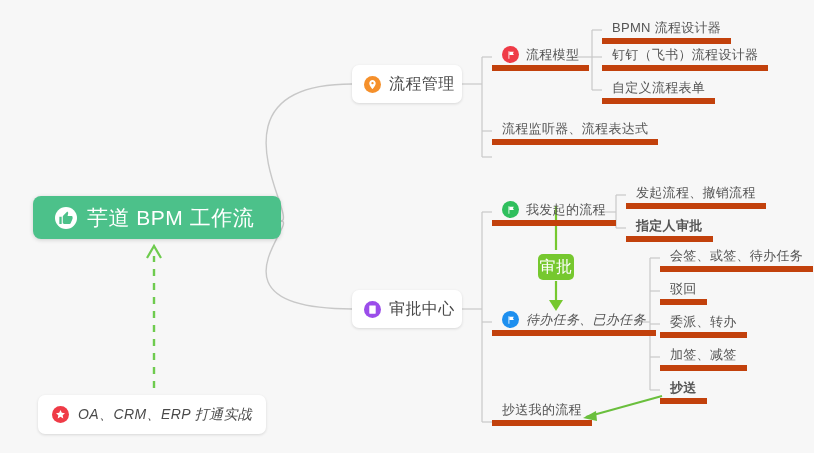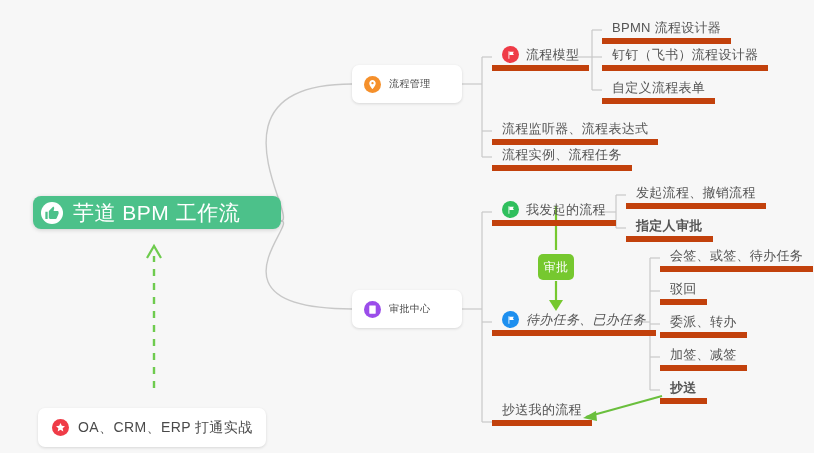--- a/index.html
+++ b/index.html
@@ -34,34 +34,34 @@
     background: #ffffff;
     border-radius: 7px;
     box-shadow: 0 1px 3px rgba(0,0,0,0.13);
     display: flex;
     align-items: center;
     box-sizing: border-box;
     white-space: nowrap;
   }
   .card .lbl {
     color: #4a4a4a;
-    font-size: 10px;
+    font-size: 16px;
     letter-spacing: 0.4px;
   }
 
   
   #root-node {
     left: 33px;
     top: 196px;
     width: 248px;
-    height: 33px;
+    height: 43px;
     background: #4cc18a;
     border-radius: 8px;
     box-shadow: 0 1px 4px rgba(0,0,0,0.16);
-    padding-left: 8px;
+    padding-left: 22px;
   }
   #root-node .lbl {
     color: #ffffff;
     font-size: 21px;
     letter-spacing: 0.5px;
     margin-left: 10px;
   }
 
   
   #node-flow-mgmt {
@@ -75,24 +75,25 @@
     left: 352px;
     top: 290px;
     width: 110px;
     height: 38px;
     padding-left: 12px;
   }
 
   
   #node-integration {
     left: 38px;
-    top: 408px;
+    top: 395px;
     width: 228px;
     height: 39px;
     padding-left: 14px;
+    font-style: italic;
   }
   #node-integration .lbl {
     font-size: 14px;
     margin-left: 9px;
   }
 
   
   .leaf {
     position: absolute;
     border-bottom: 6px solid #c2410c;
@@ -140,21 +141,21 @@
     left: 538px;
     top: 254px;
     width: 36px;
     height: 26px;
     background: #76c82f;
     border-radius: 5px;
     display: flex;
     align-items: center;
     justify-content: center;
     color: #ffffff;
-    font-size: 12px;
+    font-size: 16px;
     letter-spacing: 0.5px;
   }
 </style>
 </head>
 <body>
 
 <div id="canvas">
 
   <svg class="links" viewBox="0 0 814 453">
 
@@ -226,21 +227,20 @@
     <span class="icon icon-red ico">
       <svg width="10" height="10" viewBox="0 0 24 24" fill="#ffffff">
         <path d="M6 3h2v18H6z"></path>
           <path d="M8 4h11l-2.5 4L19 12H8z"></path>
       </svg>
     </span>
     <span>流程模型</span>
   </div>
 
   <div class="leaf" style="left:492px; top:118px;">流程监听器、流程表达式</div>
-  <div class="leaf" style="left:492px; top:144px;">流程实例、流程任务</div>
 
   <div class="leaf" style="left:602px; top:17px;">BPMN 流程设计器</div>
   <div class="leaf" style="left:602px; top:44px;">钉钉（飞书）流程设计器</div>
   <div class="leaf" style="left:602px; top:77px;">自定义流程表单</div>
 
   <div class="card" id="node-approval-center">
     <span class="icon icon-purple">
       <svg width="11" height="11" viewBox="0 0 24 24" fill="#ffffff">
         <path d="M6 3h12a1 1 0 011 1v16a1 1 0 01-1 1H6a1 1 0 01-1-1V4a1 1 0 011-1z"></path>
       </svg>

